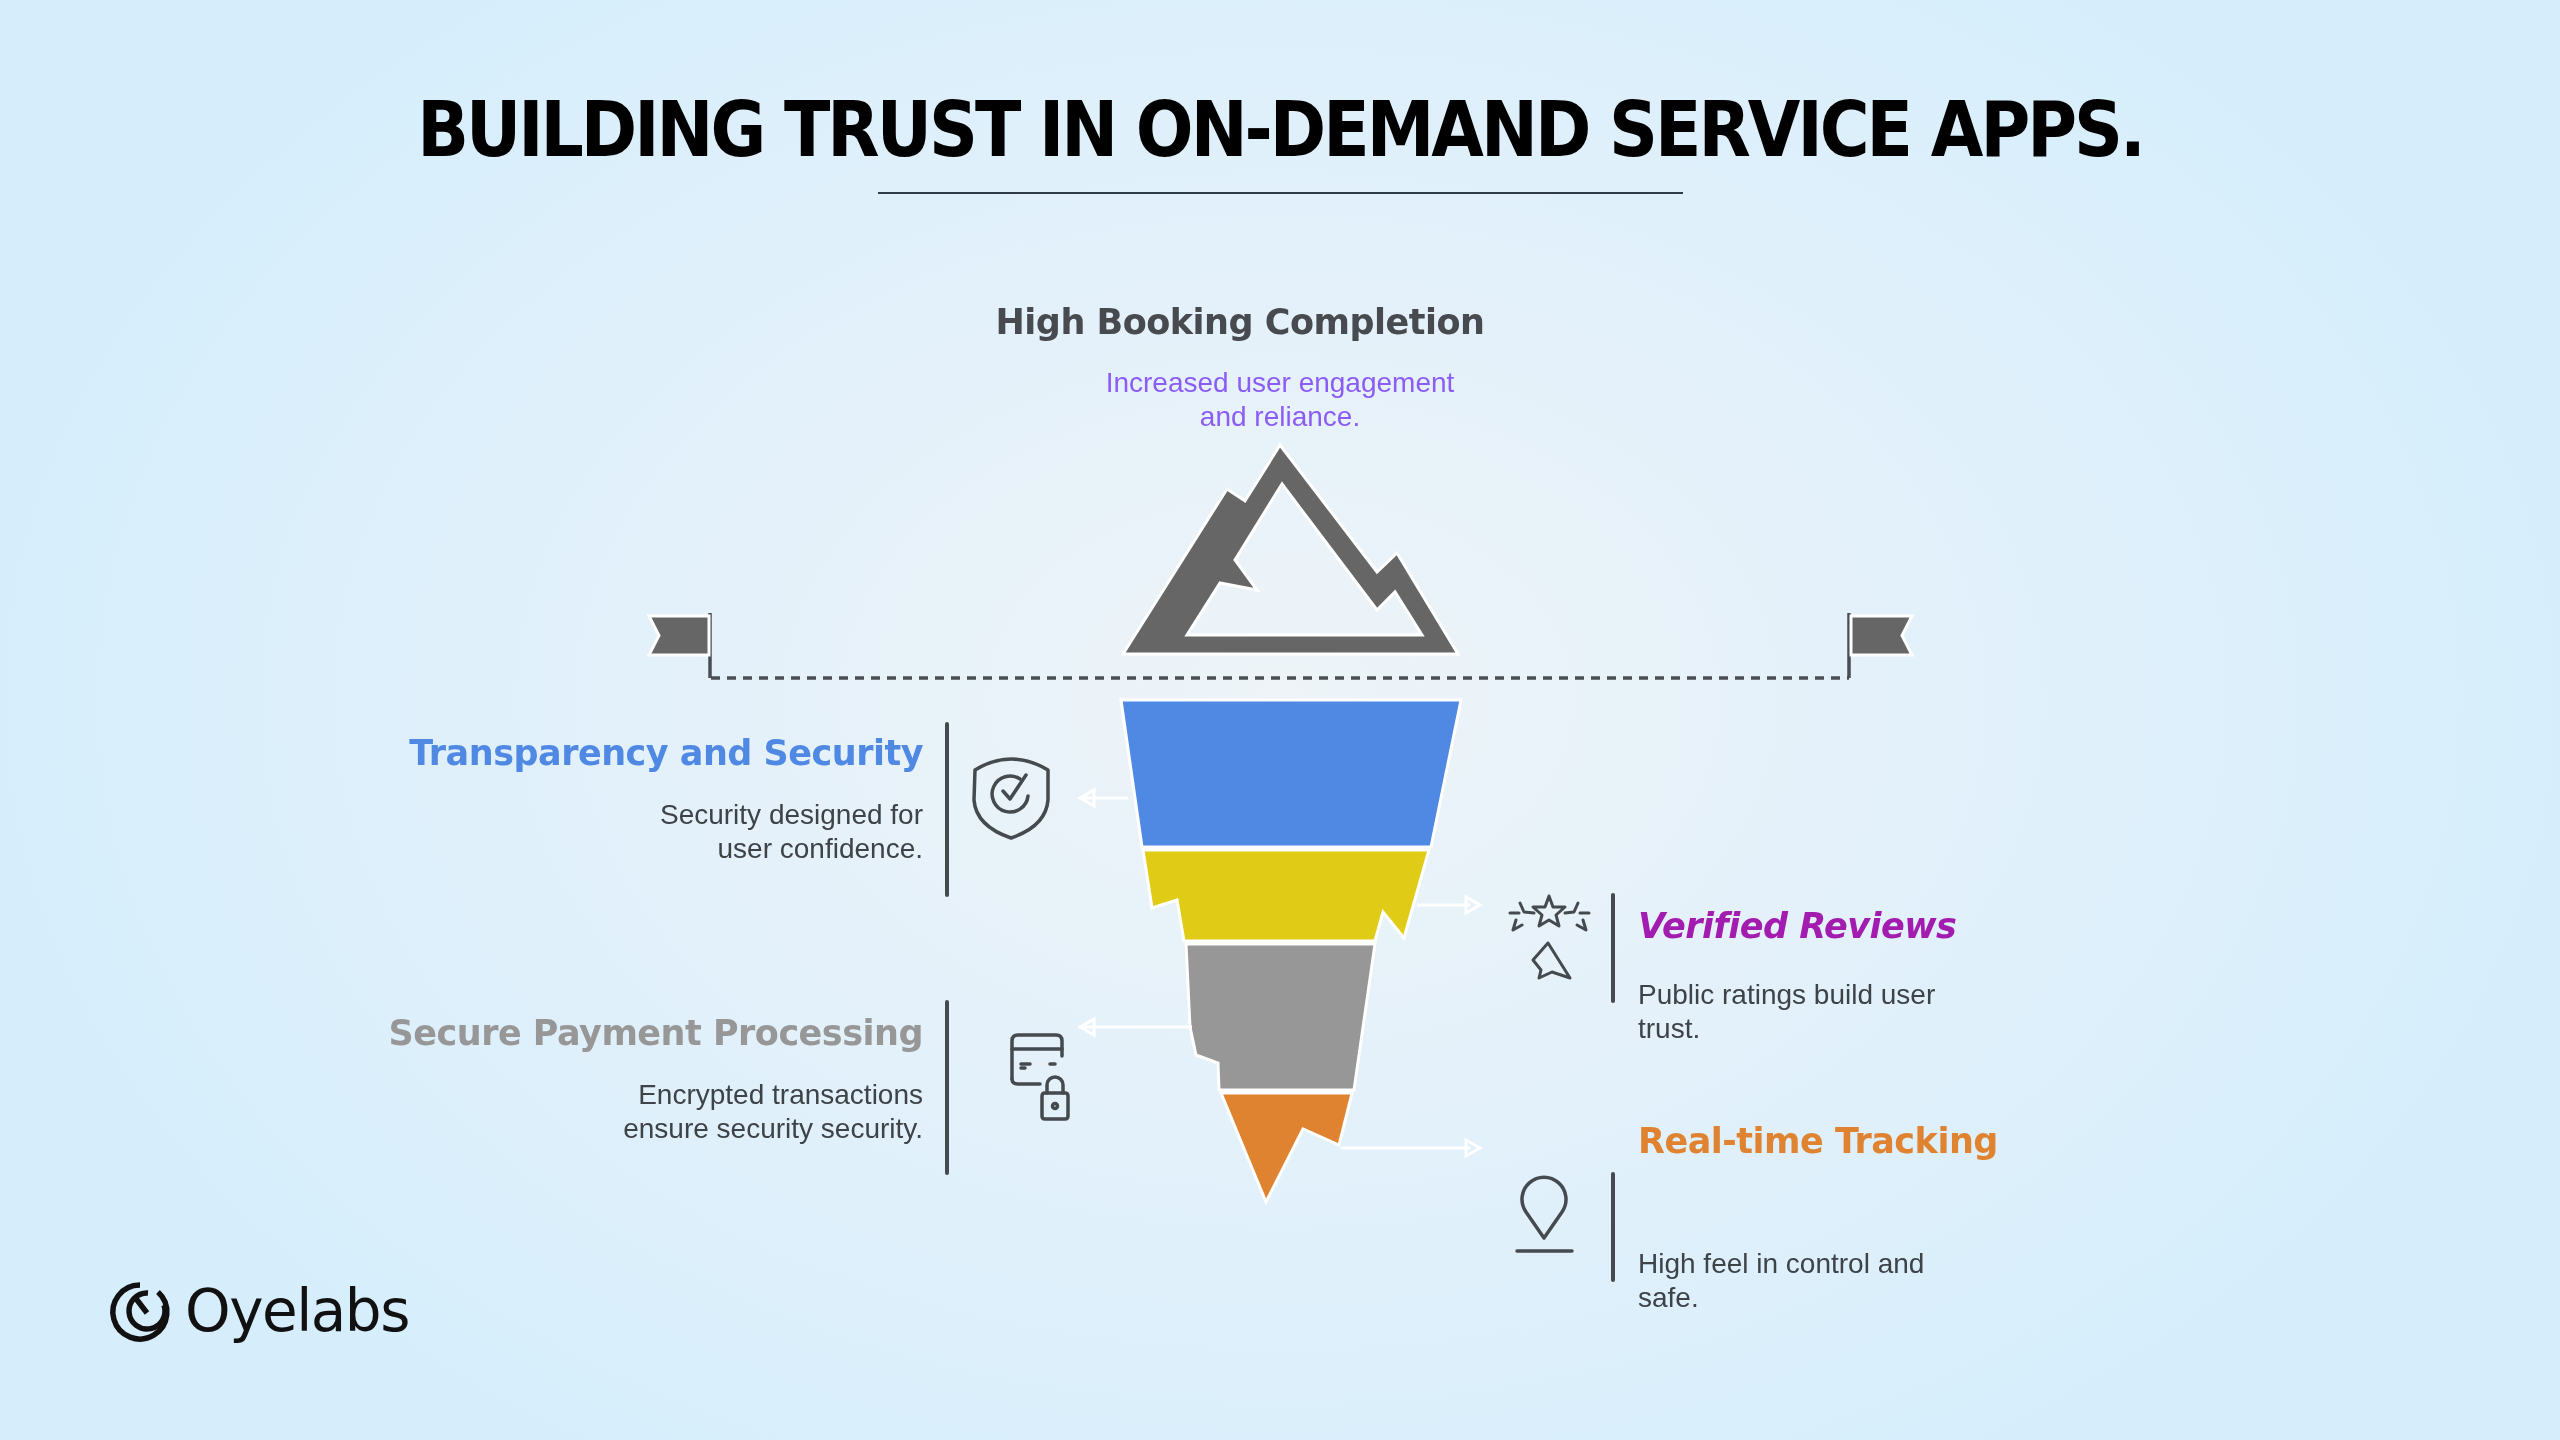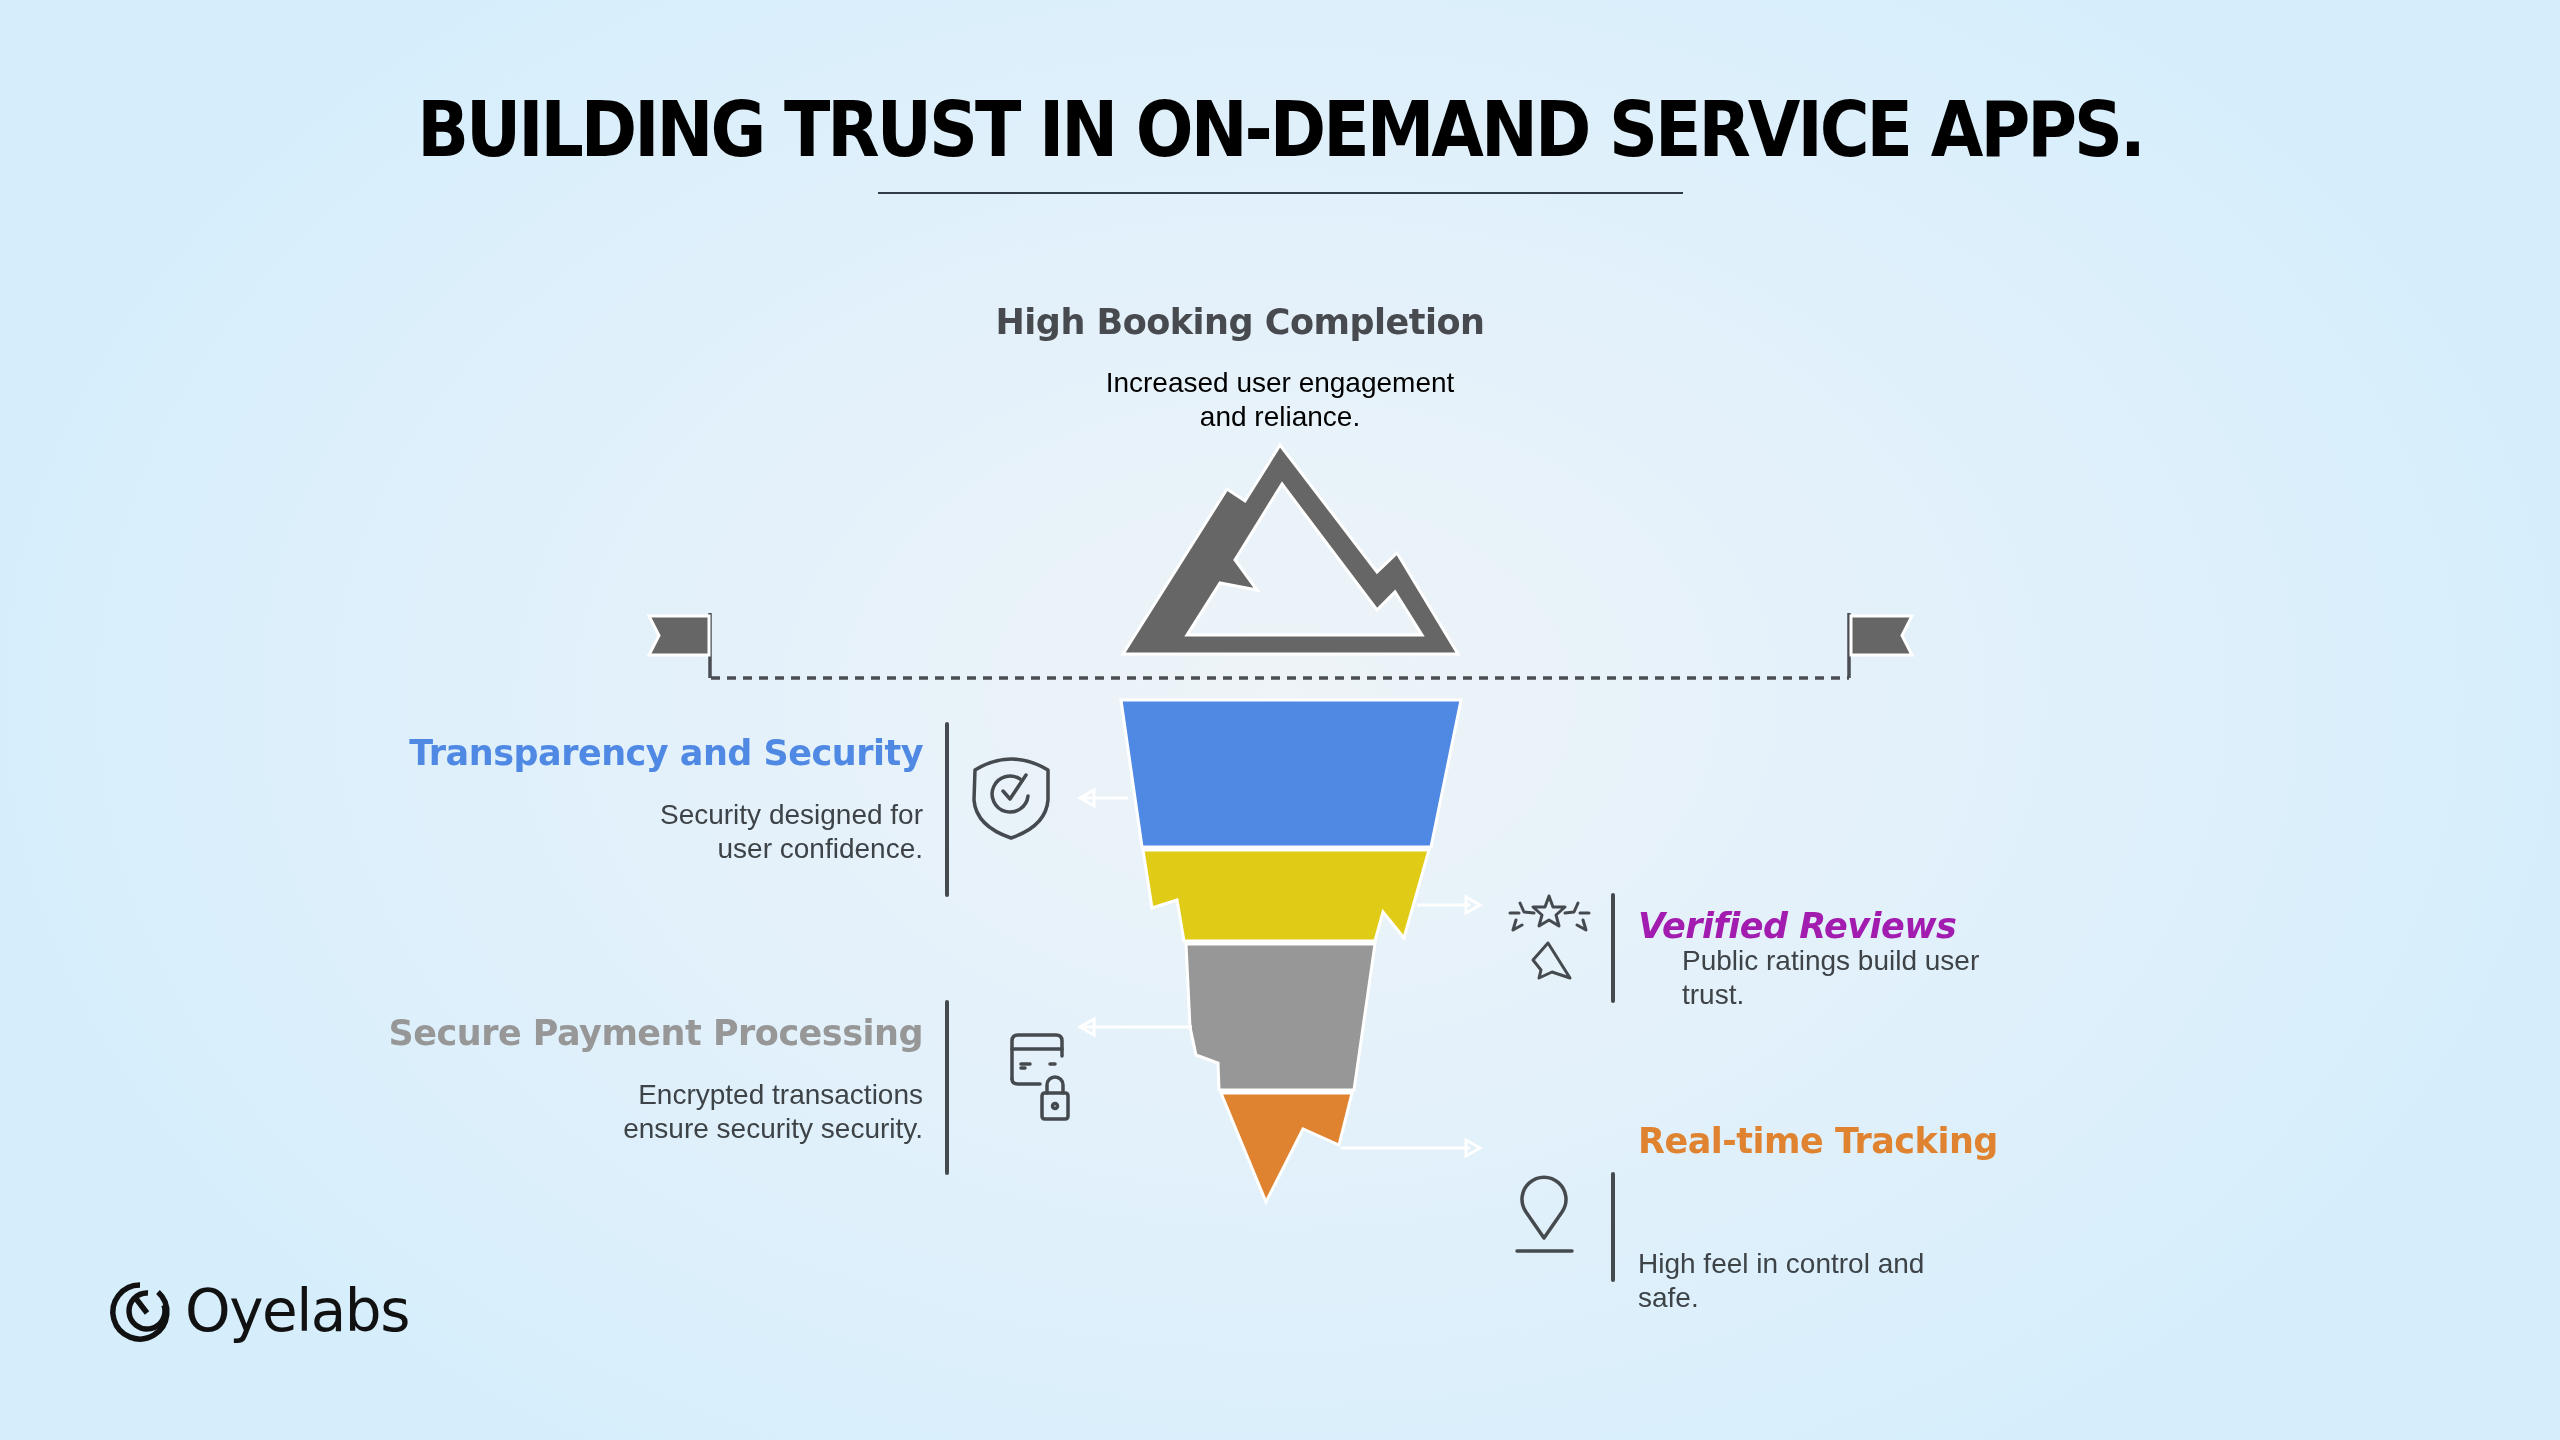--- a/index.html
+++ b/index.html
@@ -13,21 +13,21 @@
     font-family: "DejaVu Sans", sans-serif; font-weight: bold; font-size: 68px;
     letter-spacing: -3px; color: #000; line-height: 1; transform: scaleY(1.12);
   }
   #title-underline { position: absolute; left: 878px; top: 192px; width: 805px; height: 2px; background: #2f3b45; }
   .top-head {
     position: absolute; left: 0; width: 2480px; text-align: center; top: 302px;
     font-family: "DejaVu Sans", sans-serif; font-weight: bold; font-size: 35px; color: #474a4e; letter-spacing: -0.5px;
   }
   .top-desc {
     position: absolute; left: 0; width: 2560px; text-align: center; top: 366px;
-    font-size: 28px; line-height: 34px; color: #000000;
+    font-size: 28px; line-height: 34px; color: #8b5cf6;
   }
   .head {
     position: absolute; font-family: "DejaVu Sans", sans-serif; font-weight: bold; font-size: 35px;
     letter-spacing: -0.5px; white-space: nowrap; line-height: 40px;
   }
   .desc { position: absolute; font-size: 28px; line-height: 34px; color: #3d4347; }
   .left { text-align: right; }
   .right { text-align: left; }
   .vline { position: absolute; width: 4px; background: #454a4e; border-radius: 2px; }
   svg.full { position: absolute; left: 0; top: 0; }
@@ -127,21 +127,21 @@
 <div class="vline" style="left:945px; top:1000px; height:175px;"></div>
 <div class="vline" style="left:1611px; top:1172px; height:110px;"></div>
 
 <div class="head left" style="right:1637px; top:733px; color:#4f89e4;">Transparency and Security</div>
 <div class="desc left" style="right:1637px; top:798px;">
   <div>Security designed for</div>
   <div>user confidence.</div>
 </div>
 
 <div class="head right" style="left:1638px; top:906px; color:#a21caf;font-style:italic;">Verified Reviews</div>
-<div class="desc right" style="left:1638px; top:944px;margin-left:44px;">
+<div class="desc right" style="left:1638px; top:978px;">
   <div>Public ratings build user</div>
   <div>trust.</div>
 </div>
 
 <div class="head left" style="right:1637px; top:1013px; color:#979797;">Secure Payment Processing</div>
 <div class="desc left" style="right:1637px; top:1078px;">
   <div>Encrypted transactions</div>
   <div>ensure security security.</div>
 </div>
 

